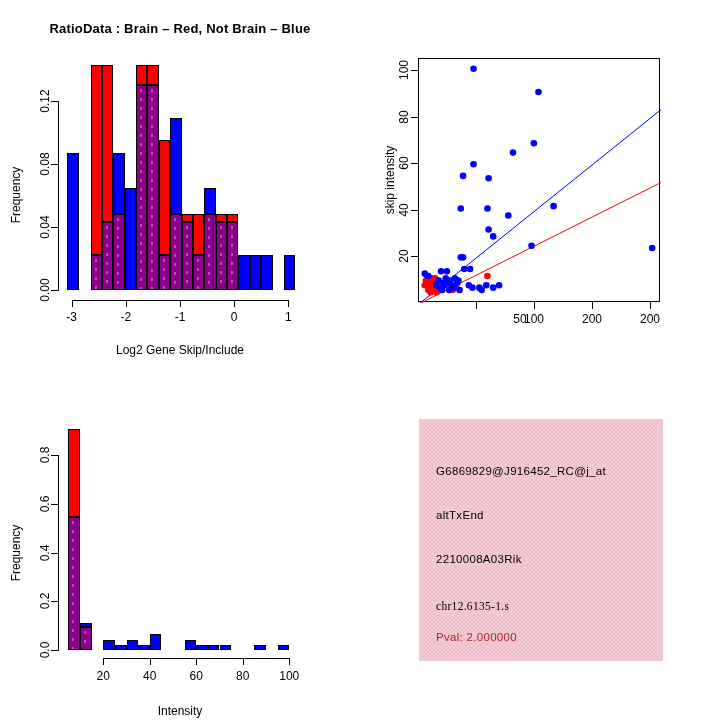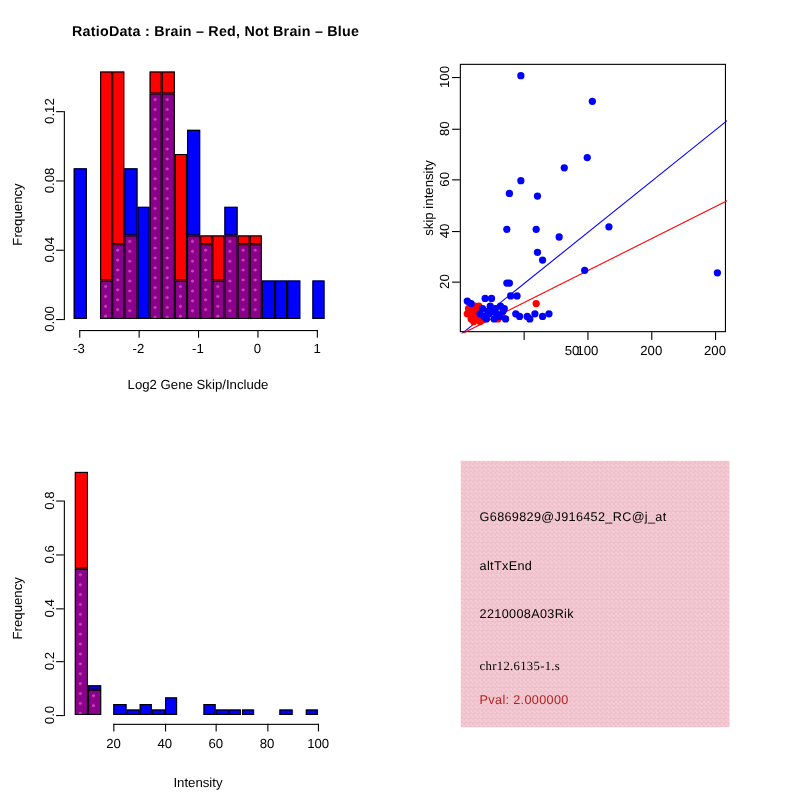--- a/index.html
+++ b/index.html
@@ -27,21 +27,21 @@
      background-size:4px 4px;}
   .info-line{position:absolute;left:17px;font-size:11.5px;letter-spacing:0.3px;white-space:nowrap;}
   .pval-line{color:#B22222;}
 </style>
 </head>
 <body>
 
 <div id="canvas">
 
   <section class="panel" id="p-tl">
-    <div class="plot-title" style="top:21px;margin-left:16px;">RatioData : Brain – Red, Not Brain – Blue</div>
+    <div class="plot-title" style="top:21px;">RatioData : Brain – Red, Not Brain – Blue</div>
     <div class="ylab" style="left:16px;top:195px;">Frequency</div>
     <div class="xlab" style="top:343px;">Log2 Gene Skip/Include</div>
     <div class="plot-area" id="area-ratio">
         <div class="axis-line" style="left: 58px; top: 101.15px; width: 1px; height: 189.781px;"></div>
         <div class="axis-line" style="left: 71.6889px; top: 300px; height: 1px; width: 217.59px;"></div>
         <div class="tick" style="left: 71.6889px; top: 300px; width: 1px; height: 7px;"></div>
         <div class="tick-label-x" style="left: 71.6889px; top: 310px;">-3</div>
         <div class="tick" style="left: 125.836px; top: 300px; width: 1px; height: 7px;"></div>
         <div class="tick-label-x" style="left: 125.836px; top: 310px;">-2</div>
         <div class="tick" style="left: 179.984px; top: 300px; width: 1px; height: 7px;"></div>

